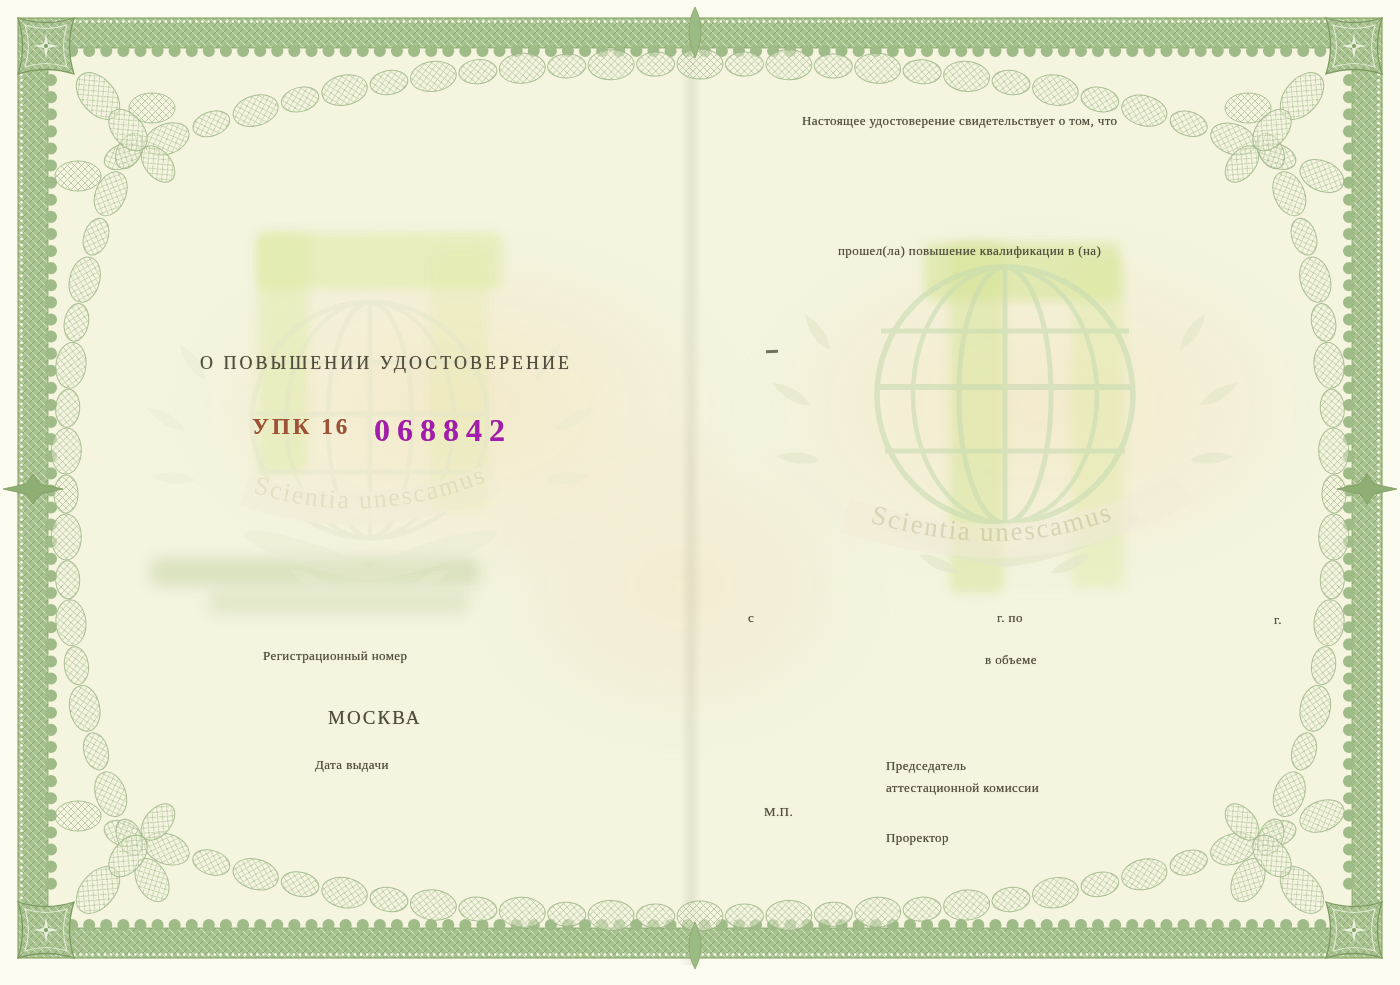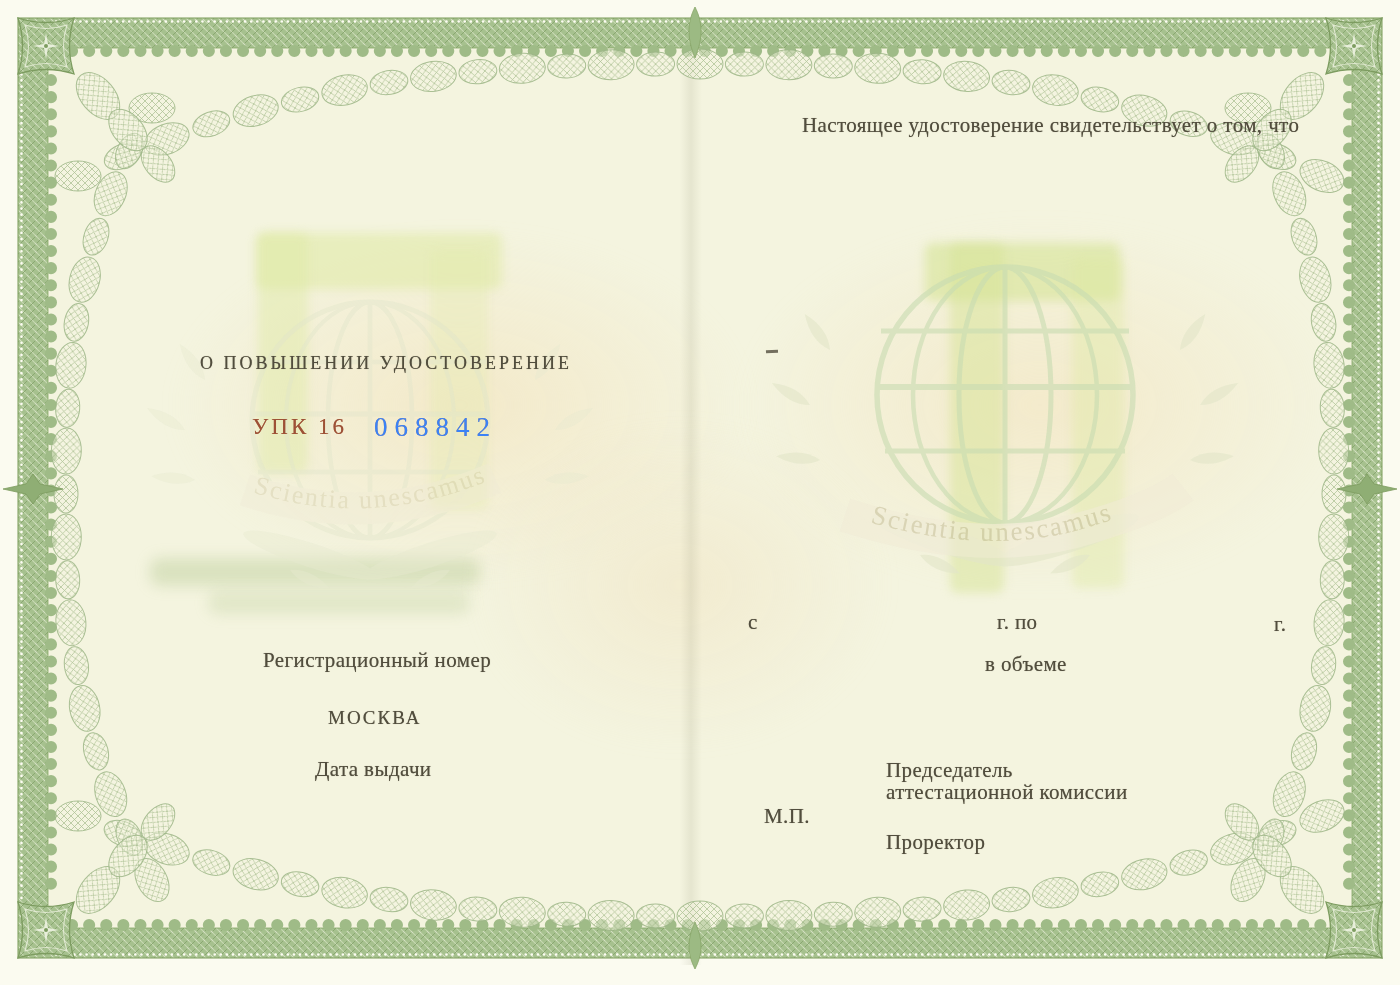--- a/index.html
+++ b/index.html
@@ -33,26 +33,26 @@
   .g3{left:430px;top:250px;width:58px;height:260px;background:rgba(226,236,172,.35);}
   .g4{left:925px;top:243px;width:195px;height:58px;background:rgba(214,228,150,.6);}
   .g5{left:950px;top:243px;width:54px;height:350px;background:rgba(214,228,150,.5);}
   .g6{left:1072px;top:258px;width:52px;height:330px;background:rgba(220,232,160,.4);}
   .blurtext{position:absolute;filter:blur(7px);border-radius:10px;}
   .bt1{left:150px;top:558px;width:330px;height:28px;background:rgba(160,186,118,.30);}
   .bt2{left:208px;top:592px;width:262px;height:22px;background:rgba(160,186,118,.22);}
   
   .txt{position:absolute;color:#514d3d;text-shadow:0 0 .7px rgba(80,75,58,.65);
        white-space:nowrap;z-index:3;}
-  .fs17{font-size:21px;letter-spacing:.4px;}
+  .fs17{font-size:13px;letter-spacing:.4px;}
   .title{font-size:34px;letter-spacing:7px;font-weight:600;color:#3f4335;}
   .subtitle{font-size:18px;letter-spacing:3px;}
-  .series{font-size:23px;letter-spacing:3px;color:#9d5136;font-weight:400;
+  .series{font-size:23px;letter-spacing:3px;color:#9d5136;font-weight:700;
           text-shadow:0 0 .6px rgba(157,81,54,.6);}
-  .serialno{font-size:27px;letter-spacing:7px;color:#3b82f6;font-weight:400;
+  .serialno{font-size:32px;letter-spacing:7px;color:#a21caf;font-weight:700;
           text-shadow:0 0 .6px rgba(157,81,54,.6);}
   .city{font-size:19px;letter-spacing:2px;}
   .mark{position:absolute;left:766px;top:350px;width:12px;height:3px;
         background:#5c5748;transform:rotate(-3deg);opacity:.85;z-index:3;}
   svg.layer{position:absolute;left:0;top:0;z-index:2;}
   svg.wm{position:absolute;left:0;top:0;z-index:1;}
 </style>
 </head>
 <body>
 
@@ -292,20 +292,21 @@
     <use href="#pillow" transform="translate(1354,930)"></use>
 
     <use href="#edgestar" transform="translate(33,489)"></use>
     <use href="#edgestar" transform="translate(1367,489)"></use>
     <path d="M 695 7 C 688 21 686 36 695 58 C 704 36 702 21 695 7 Z" fill="#9cba83" stroke="#86a567" stroke-width=".8"></path>
     <path d="M 695 969 C 688 955 686 942 695 922 C 704 942 702 955 695 969 Z" fill="#9cba83" stroke="#86a567" stroke-width=".8"></path>
   </svg>
 
   <div class="txt fs17" style="left:802px;top:113px;">Настоящее удостоверение свидетельствует о том, что</div>
 
+  <div class="txt fs17" style="left:838px;top:243px;">прошел(ла) повышение квалификации в (на)</div>
 
 
   <div class="txt subtitle" style="left:200px;top:353px;">О ПОВЫШЕНИИ УДОСТОВЕРЕНИЕ</div>
 
   <div class="txt series" style="left:252px;top:414px;">УПК 16</div>
   <div class="txt serialno" style="left:374px;top:412px;">068842</div>
 
   <div class="mark"></div>
 
 

